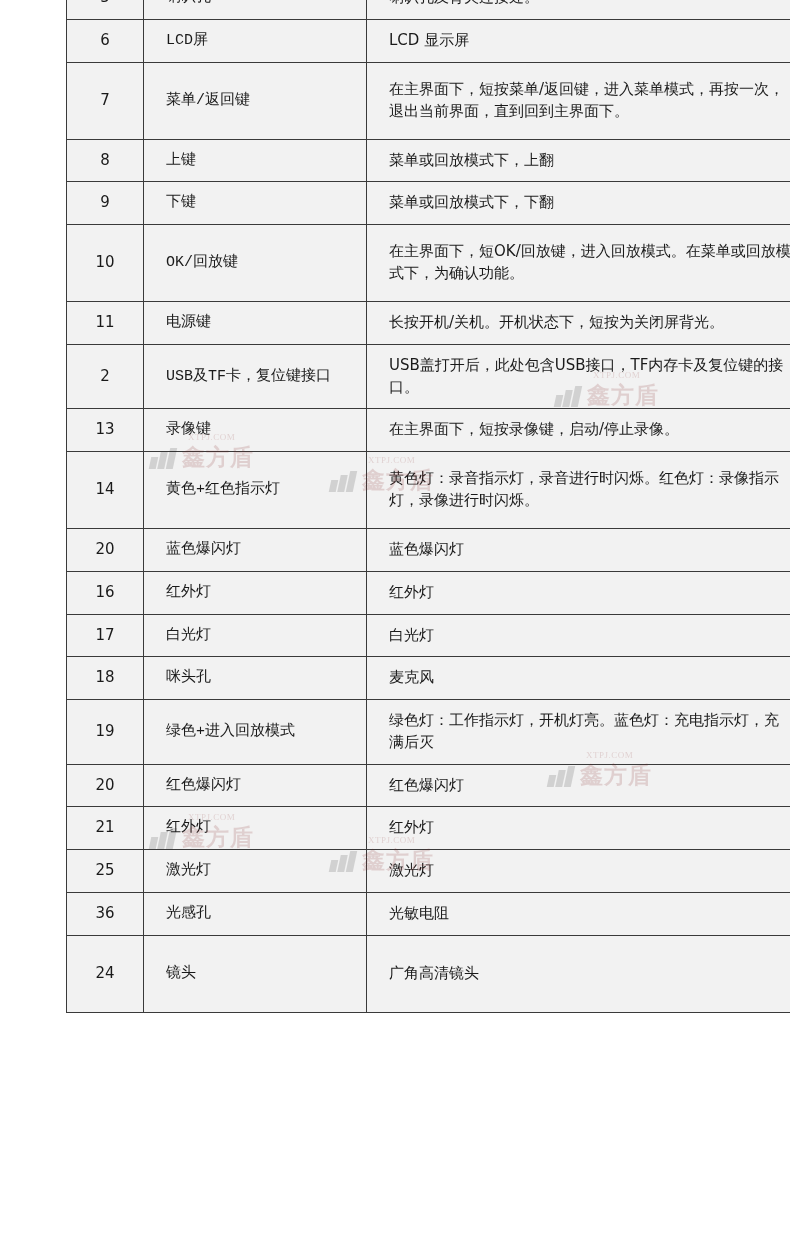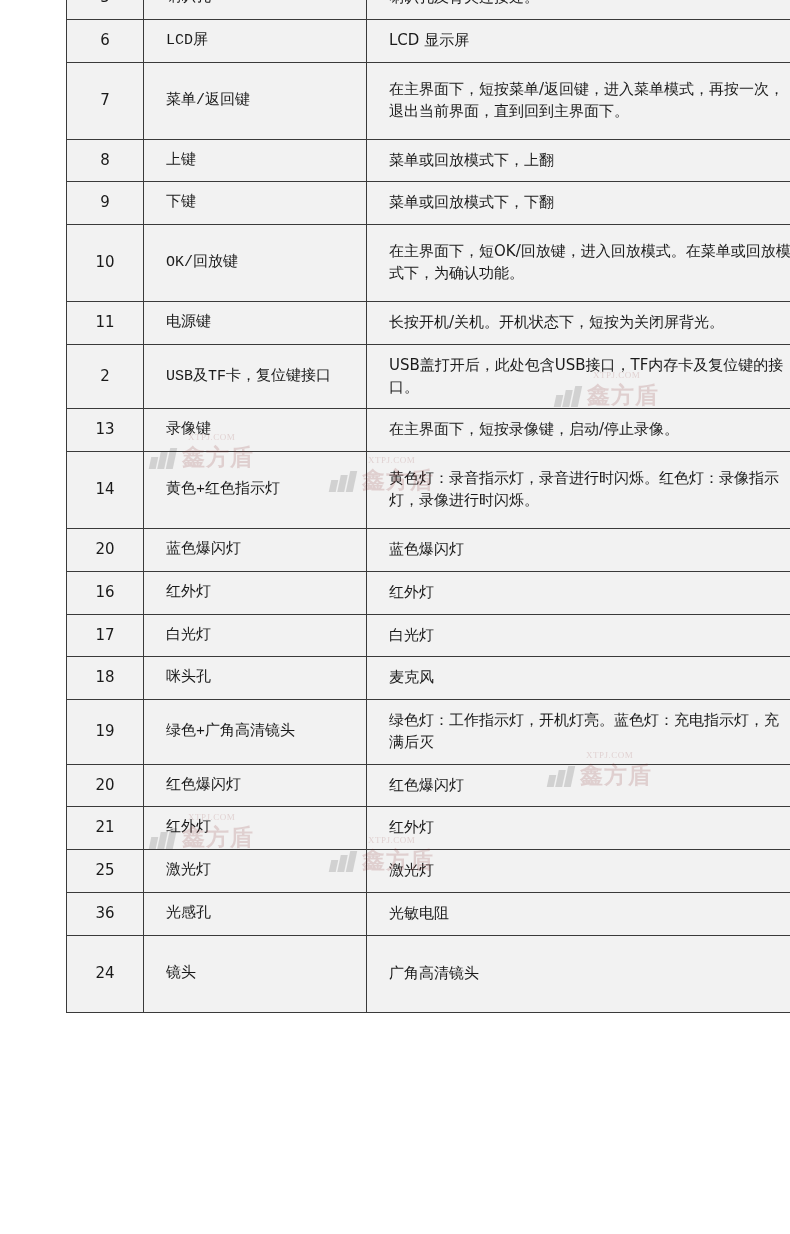--- a/index.html
+++ b/index.html
@@ -186,21 +186,21 @@
       </tr>
 
       <tr>
         <td class="col-num">18</td>
         <td class="col-name">咪头孔</td>
         <td class="col-desc">麦克风</td>
       </tr>
 
       <tr>
         <td class="col-num">19</td>
-        <td class="col-name">绿色+广角高清镜头</td>
+        <td class="col-name">绿色+进入回放模式</td>
         <td class="col-desc">绿色灯：工作指示灯，开机灯亮。蓝色灯：充电指示灯，充满后灭</td>
       </tr>
 
       <tr>
         <td class="col-num">20</td>
         <td class="col-name">红色爆闪灯</td>
         <td class="col-desc">红色爆闪灯</td>
       </tr>
 
       <tr>

